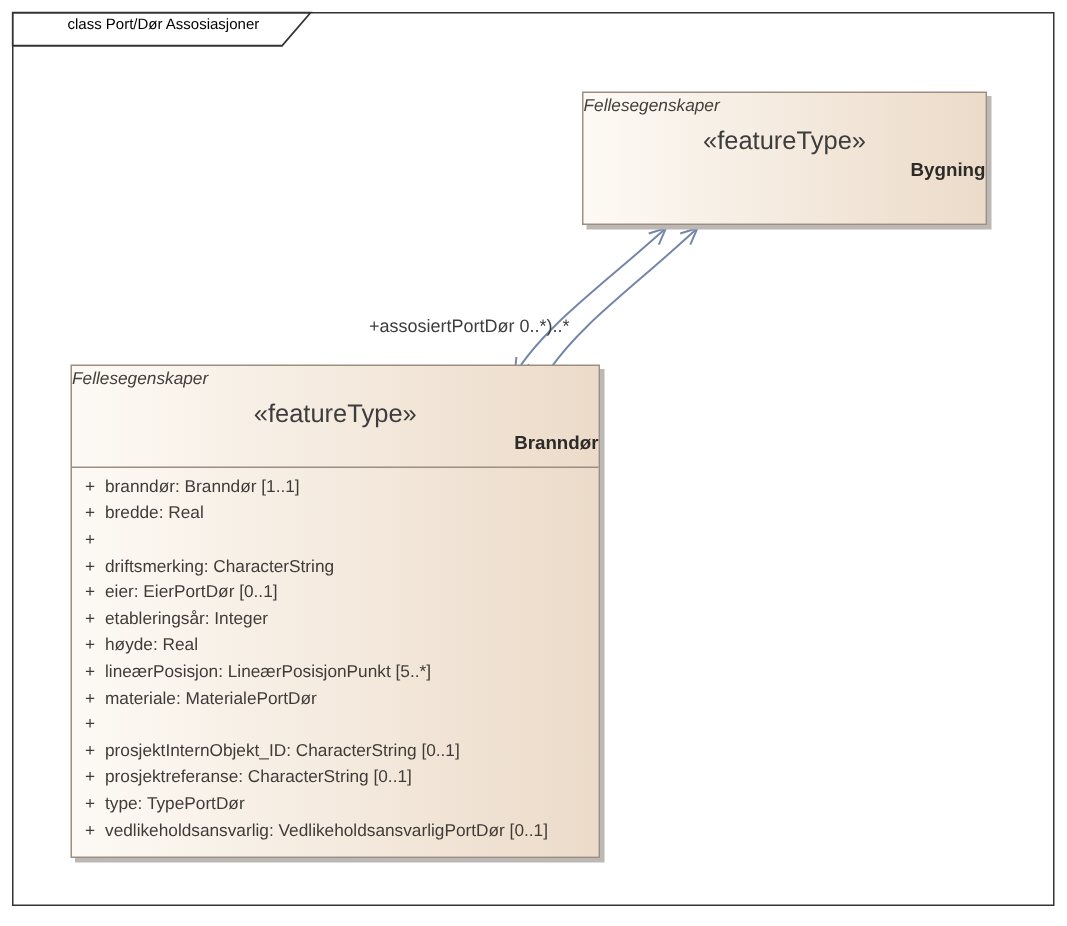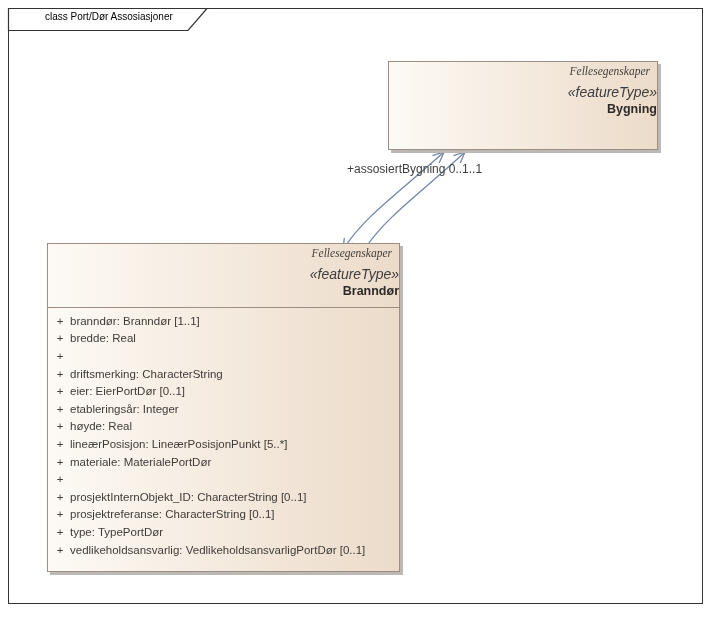--- a/index.html
+++ b/index.html
@@ -16,25 +16,25 @@
     margin-left:28px;
   }
   .uml-class {
     position:absolute;
     background:linear-gradient(to right, #fdfaf5, #ecdbc9);
     border:1px solid #9d8e83;
     box-shadow:3px 3px 0 #bcb8b3;
     box-sizing:border-box;
   }
   .uml-class .pkg {
-    text-align:right; font-style:italic; font-size:11.5px;
-    padding:3px 7px 0 0; color:#44403c;font-family:Liberation Serif, serif;
+    text-align:left; font-style:italic; font-size:11.5px;
+    padding:3px 7px 0 0; color:#44403c;
   }
   .uml-class .stereo {
-    text-align:right; font-size:14px; margin-top:7px; color:#3d3d3d;font-style:italic;
+    text-align:center; font-size:17px; margin-top:7px; color:#3d3d3d;
   }
   .uml-class .cname {
     text-align:right; font-size:12.5px; font-weight:bold; margin-top:2px; color:#2e2a28;
   }
   .bygning { left:388px; top:61px; width:270px; height:89px; }
   .portdor { left:47px; top:243px; width:353px; height:329px; }
   .attr-compartment {
     border-top:1px solid #9d8e83;
     margin-top:9px; padding:4px 2px 0 2px;
   }
@@ -132,15 +132,15 @@
           <span class="vis">+</span>
           <span class="txt">type: TypePortDør</span>
         </div>
         <div class="attr-row">
           <span class="vis">+</span>
           <span class="txt">vedlikeholdsansvarlig: VedlikeholdsansvarligPortDør [0..1]</span>
         </div>
       </div>
   </div>
 
-  <div class="assoc-label assoc-label-bygning">+assosiertBygning 0..1..1</div>
+  <div class="assoc-label assoc-label-portdor">+assosiertPortDør 0..*)..*</div>
 
 </div>
 
 </body></html>

